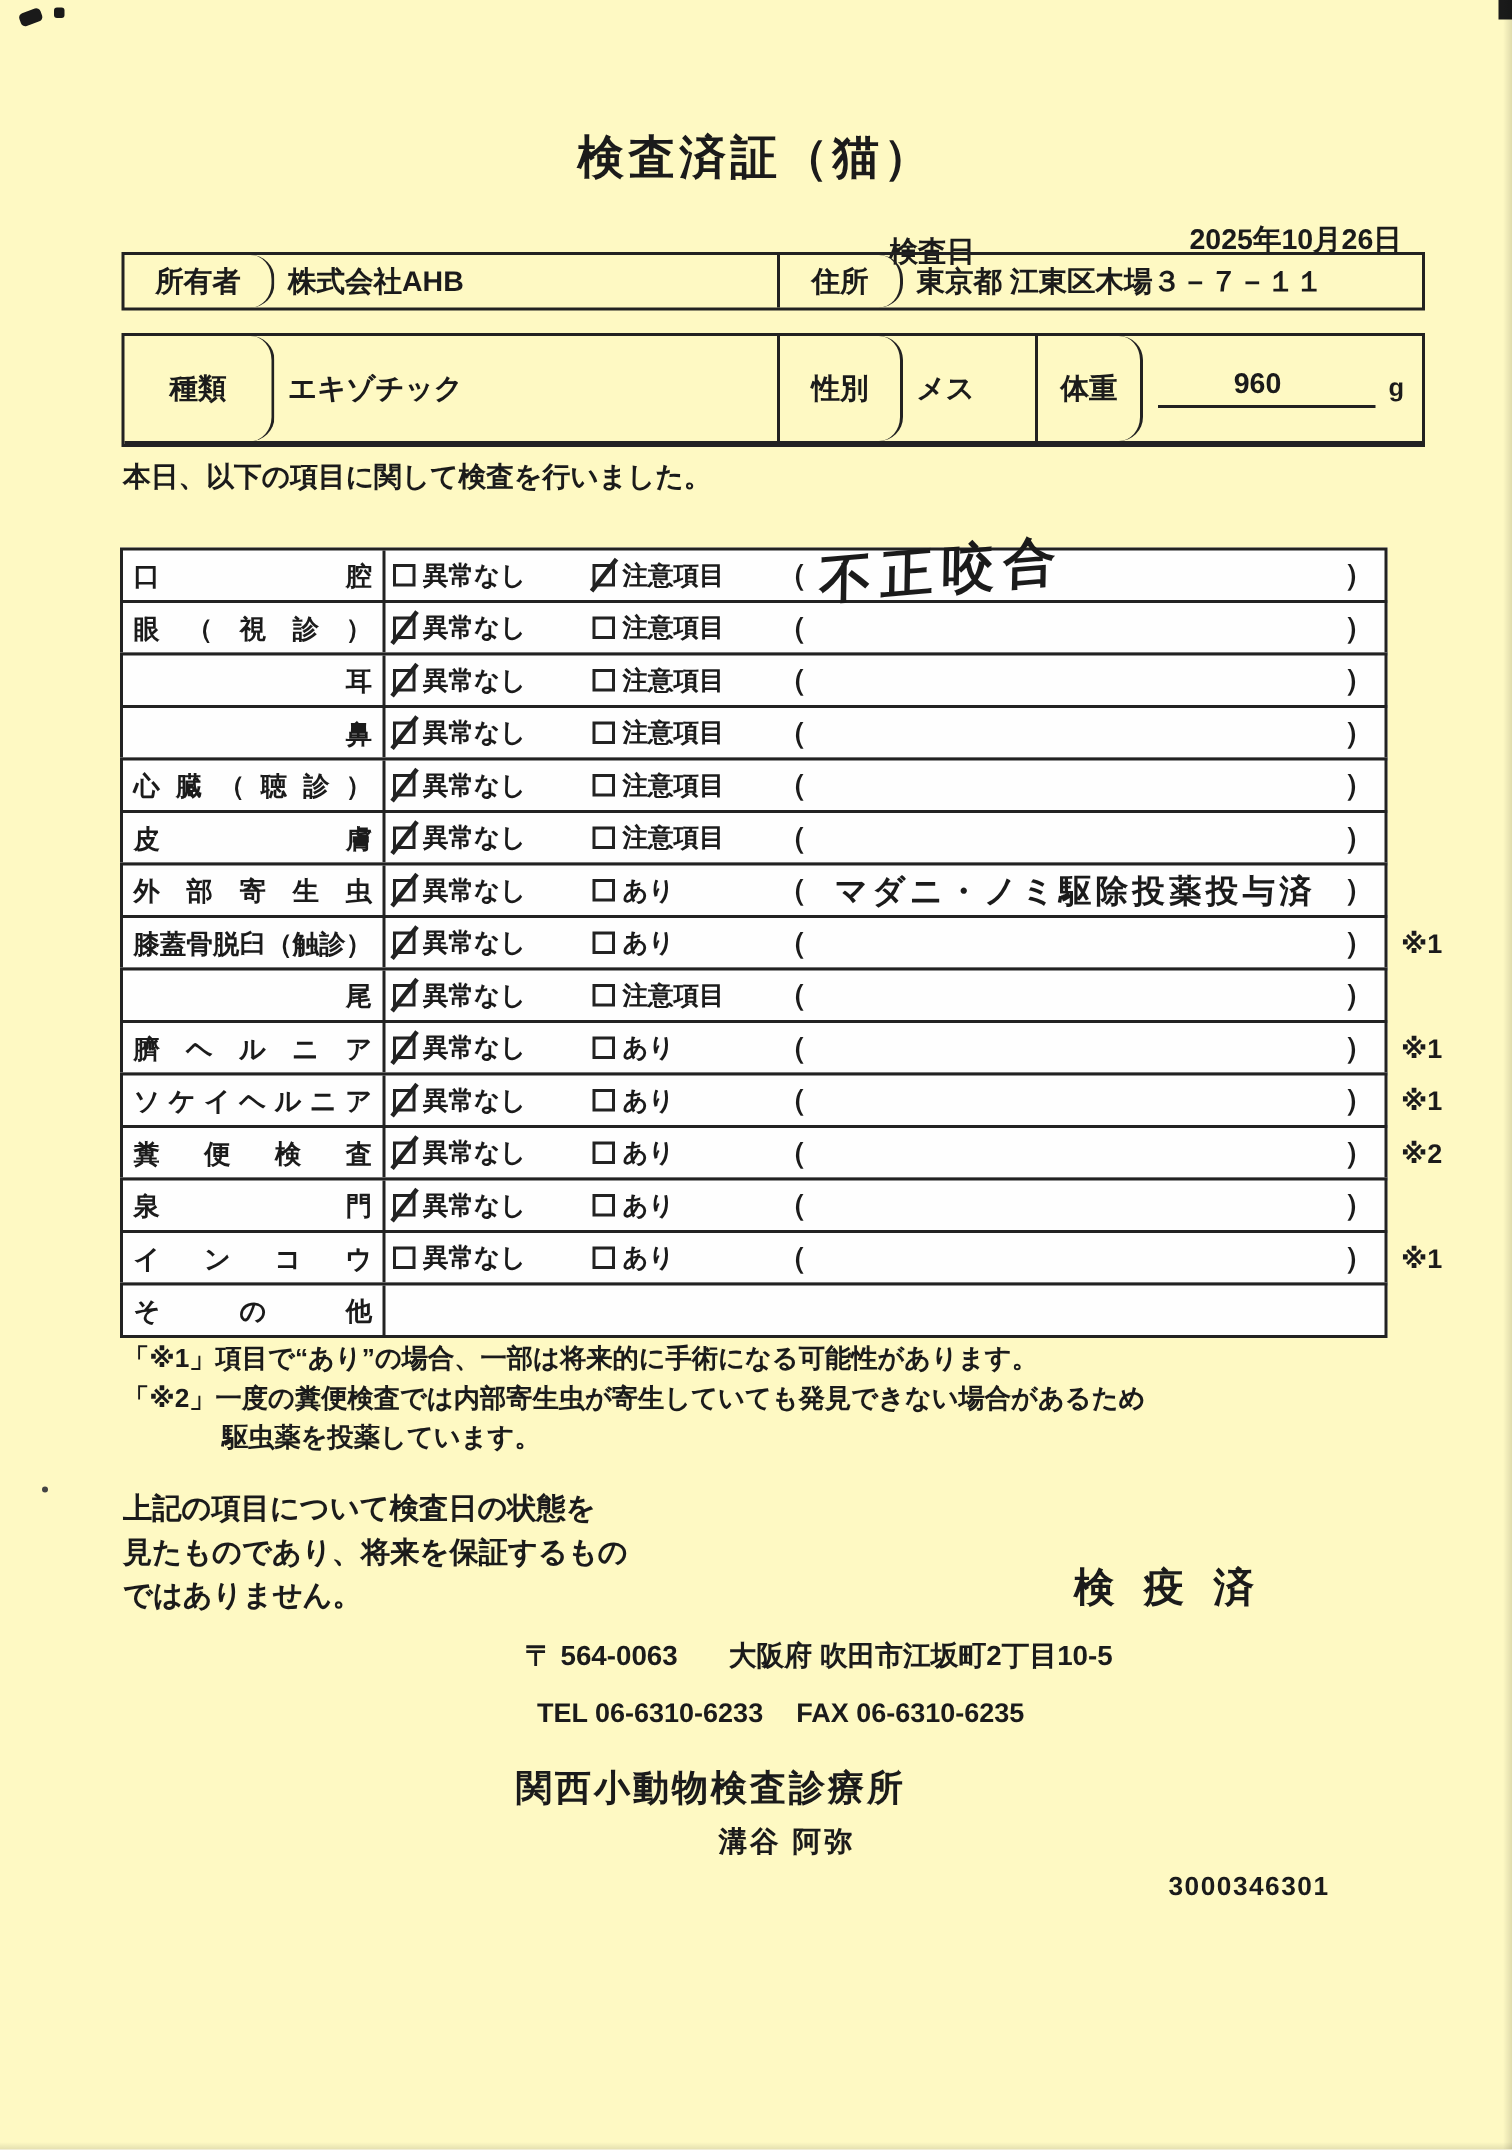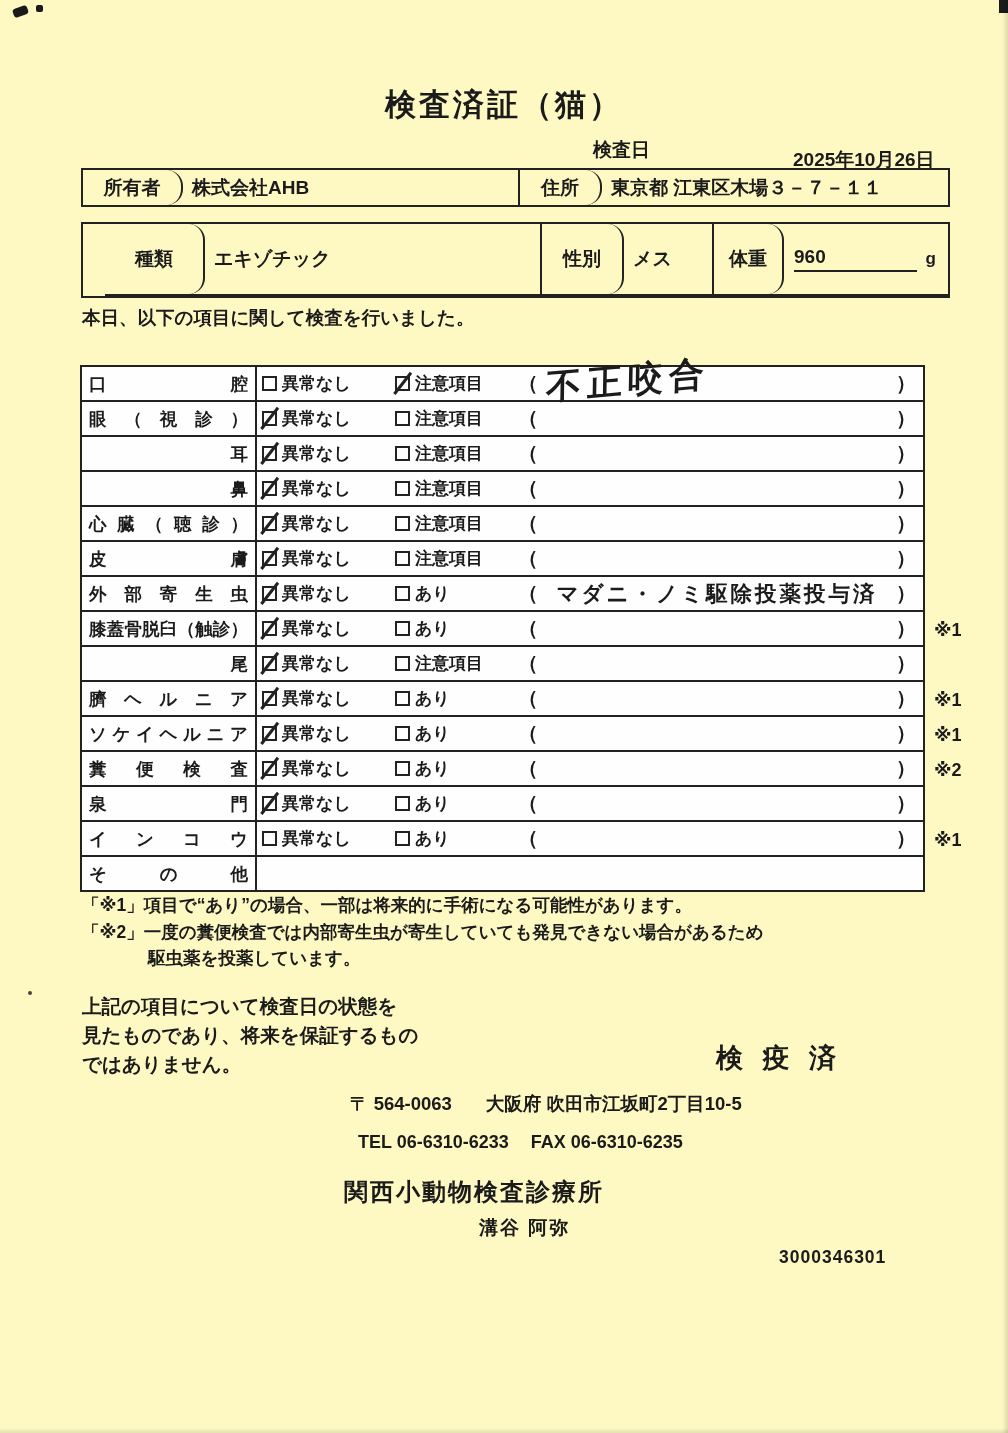--- a/index.html
+++ b/index.html
@@ -1,33 +1,33 @@
 <!DOCTYPE html>
 <html><head>
 <meta charset="utf-8">
 <style>
   * { margin:0; padding:0; box-sizing:border-box; }
   html,body { background:#e9e9e9; }
   .sheet{position:relative;width:1008px;height:1433px;margin:0 auto;background:#fef9c3;
     font-family:"Liberation Sans","DejaVu Sans",sans-serif;color:#1b1b1b;overflow:hidden;}
   .title{position:absolute;top:84px;left:0;width:100%;text-align:center;font-size:31px;font-weight:700;letter-spacing:3px;}
-  .date-label{position:absolute;top:137px;left:593px;font-size:19px;font-weight:600;}
+  .date-label{position:absolute;top:155px;left:593px;font-size:19px;font-weight:600;}
   .date-value{position:absolute;top:147px;left:793px;font-size:19px;font-weight:600;}
   .formtable{position:absolute;left:81px;width:869px;border:2px solid #222;}
   .owner-table{top:168px;height:39px;display:grid;grid-template-columns:100px 337px 82px 1fr;}
-  .animal-table{top:222px;height:76px;display:flex;flex-direction:column;padding-left:22px;}
+  .animal-table{top:222px;height:76px;display:flex;flex-direction:column;}
   .atrow{flex:1;display:grid;}
   .atrow.r1{grid-template-columns:100px 337px 82px 90px 70px 1fr;border-bottom:2px solid #222;}
   .atrow.r2{grid-template-columns:100px 337px 82px 1fr;}
   .cell{display:flex;align-items:center;font-size:19px;font-weight:600;overflow:hidden;}
   .cell.lbl{justify-content:center;border-radius:16px;}
   .cell.val{padding-left:9px;}
   .br{border-right:2px solid #222;}
   .weight{padding:0 12px 0 10px;}
-  .wblank{flex:1;text-align:left;border-bottom:2px solid #222;padding:2px 12px 2px 0;margin-bottom:3px;}
+  .wblank{flex:1;text-align:center;border-bottom:2px solid #222;padding:2px 12px 2px 0;margin-bottom:3px;}
   .wunit{margin-left:9px;font-size:17px;}
   .intro{position:absolute;top:305px;left:82px;font-size:18.5px;font-weight:600;}
   .insp-table{position:absolute;top:333px;left:80px;margin-top:32px;}
   .insp-row{display:flex;}
   .row-inner{width:845px;height:37px;border:2px solid #222;margin-top:-2px;display:flex;background:#fefefe;}
   .insp-row:first-child .row-inner{margin-top:0;}
   .cell-label{width:175px;border-right:2px solid #222;display:flex;align-items:center;padding:0 7px;}
   .jlabel{display:inline-block;width:100%;font-size:17.5px;font-weight:600;text-align:justify;text-align-last:justify;text-justify:inter-character;}
   .cell-checks{flex:1;position:relative;display:flex;align-items:center;}
   .opt{position:absolute;display:flex;align-items:center;gap:5px;font-size:17px;font-weight:600;}

